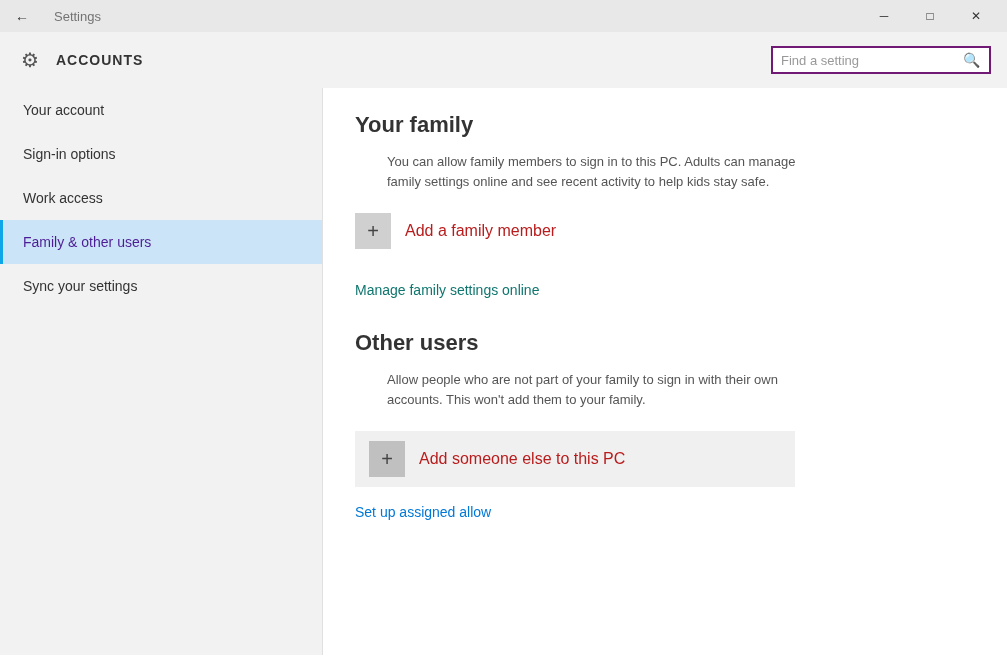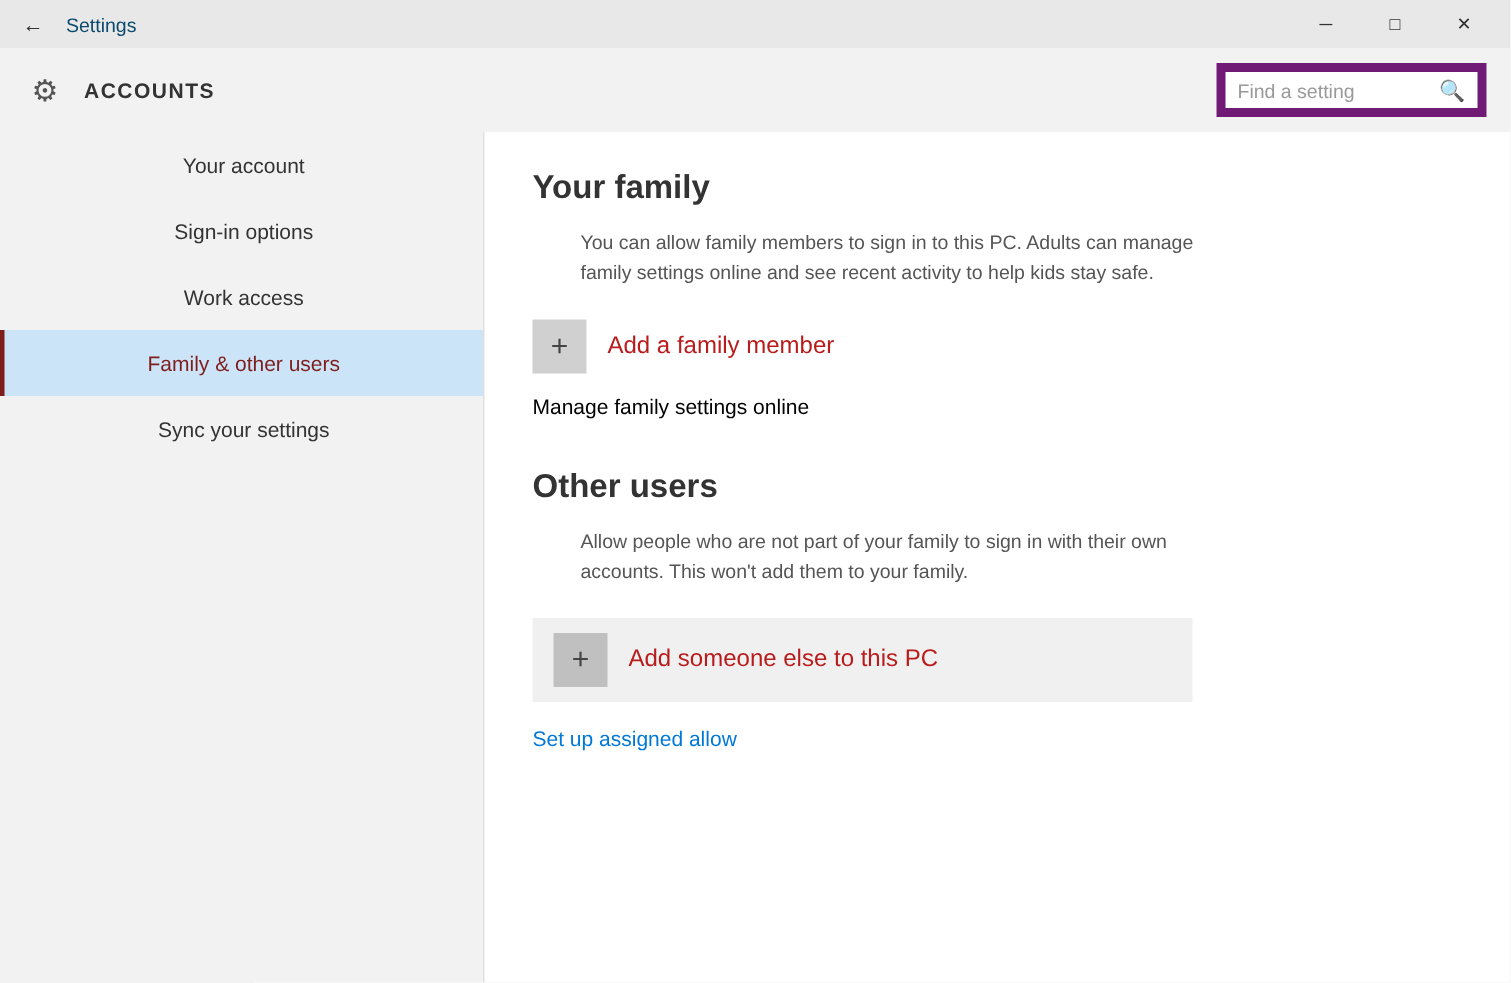--- a/index.html
+++ b/index.html
@@ -39,23 +39,23 @@
       height: 28px;
       display: flex;
       align-items: center;
       justify-content: center;
       cursor: pointer;
       font-size: 14px;
       color: #333;
     }
 
     .title-bar-title {
-      margin-left: 8px;
+      margin-left: 18px;
       font-size: 13px;
-      color: #0c4a6e;
+      color: #737373;
       flex: 1;
     }
 
     .title-bar-right {
       display: flex;
       align-items: center;
       margin-left: auto;
     }
 
     .title-bar-window-btn {
@@ -97,24 +97,24 @@
       font-weight: 700;
       letter-spacing: 1px;
       color: #333;
       text-transform: uppercase;
     }
 
     .header-search {
       margin-left: auto;
       display: flex;
       align-items: center;
-      border: 6px solid #701a75;
+      border: 2px solid #701a75;
       background: white;
       padding: 4px 8px;
-      width: 180px;
+      width: 220px;
     }
 
     .header-search input {
       border: none;
       outline: none;
       background: transparent;
       font-size: 13px;
       color: #333;
       flex: 1;
       width: 100%;
@@ -136,35 +136,34 @@
       flex: 1;
       overflow: hidden;
     }
 
     
     .sidebar {
       width: 322px;
       background: #f2f2f2;
       flex-shrink: 0;
       overflow-y: auto;
-      text-align: center;
     }
 
     .sidebar-item {
       padding: 14px 20px;
       font-size: 14px;
       color: #333;
       cursor: pointer;
       border-left: 3px solid transparent;
     }
 
     .sidebar-item.active {
       background: #cce4f7;
-      border-left: 3px solid #7f1d1d;
-      color: #7f1d1d;
+      border-left: 3px solid #0ea5e9;
+      color: #4c1d95;
     }
 
     
     .main-content {
       flex: 1;
       background: white;
       padding: 24px 32px;
       overflow-y: auto;
       border-left: 1px solid #e0e0e0;
     }
@@ -205,23 +204,23 @@
       flex-shrink: 0;
     }
 
     .add-btn-label {
       font-size: 16px;
       color: #b91c1c;
     }
 
     .manage-link {
       font-size: 14px;
-      color: #000000;
-      cursor: pointer;
-      margin-top: 4px;
+      color: #0f766e;
+      cursor: pointer;
+      margin-top: 23px;
       margin-bottom: 32px;
       display: inline-block;
     }
 
     .add-someone-row {
       display: flex;
       align-items: center;
       background: #f0f0f0;
       padding: 10px 14px;
       width: 440px;

